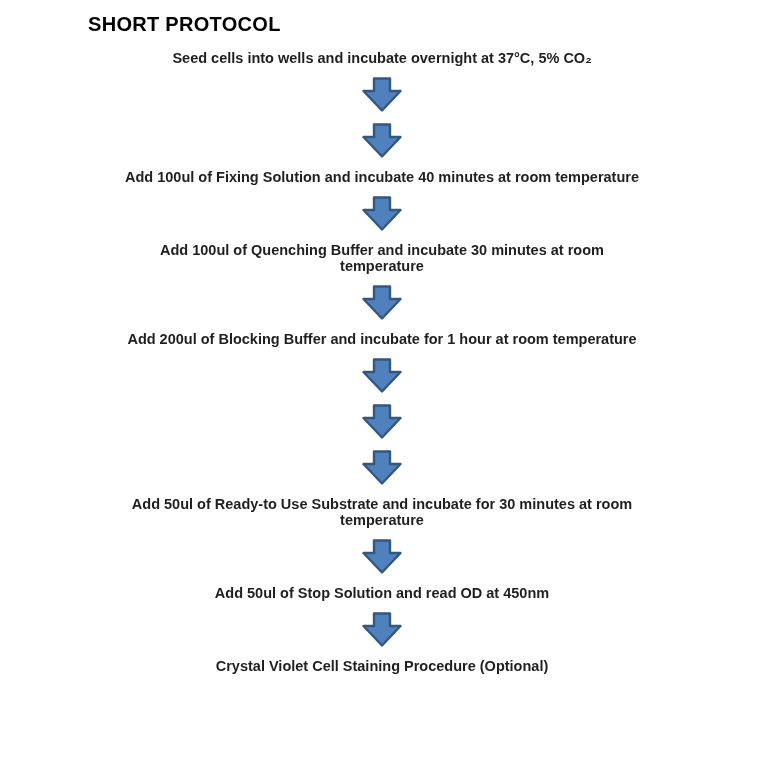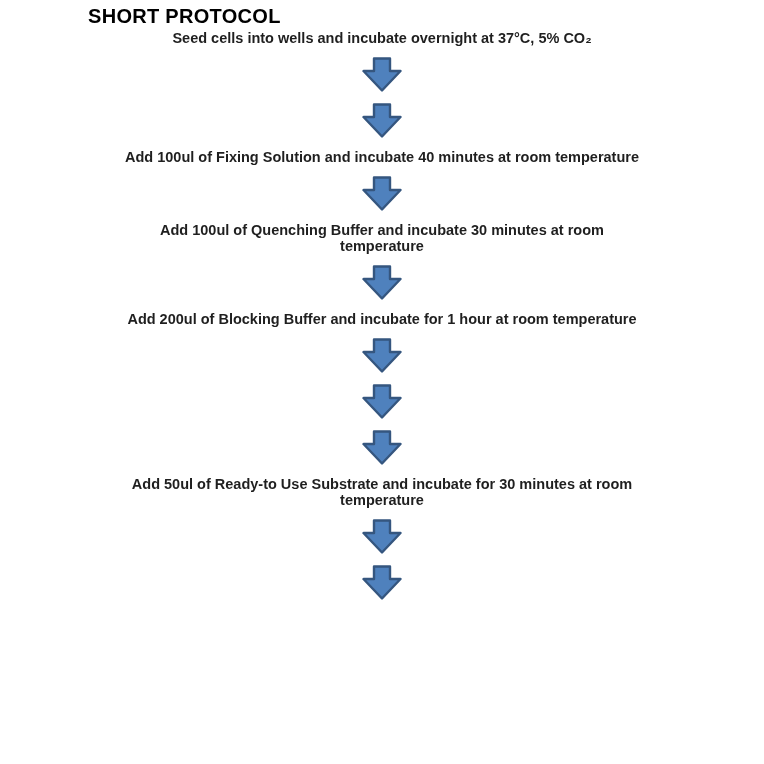--- a/index.html
+++ b/index.html
@@ -10,27 +10,28 @@
     font-family: "Liberation Sans", sans-serif;
     overflow: hidden;
     box-sizing: border-box;
   }
   .title {
     padding: 5px 0 0 88px;
     font-size: 20px;
     font-weight: bold;
     letter-spacing: 0.3px;
     color: var(--title, #000000);
+    margin-top: 8px;
   }
   .flow {
     display: flex;
     flex-direction: column;
     align-items: center;
     gap: 11px;
-    margin-top: 2px;
+    margin-top: 14px;
   }
   .step-text {
     font-size: 14.5px;
     font-weight: bold;
     line-height: 16px;
     color: var(--text, #1f1f1f);
     text-align: center;
     white-space: pre-line;
     max-width: 640px;
   }
@@ -112,22 +113,24 @@
 
     <div class="step-text">Add 50ul of Ready-to Use Substrate and incubate for 30 minutes at room
 temperature</div>
 
     <span class="arrow">
       <svg width="40" height="35" viewBox="0 0 40 35">
           <polygon points="12,1.5 28,1.5 28,14 38.5,14 20,33.5 1.5,14 12,14"></polygon>
         </svg>
     </span>
 
+    <div class="step-text">Add 50ul of Stop Solution and read OD at 450nm</div>
 
     <span class="arrow">
       <svg width="40" height="35" viewBox="0 0 40 35">
           <polygon points="12,1.5 28,1.5 28,14 38.5,14 20,33.5 1.5,14 12,14"></polygon>
         </svg>
     </span>
 
+    <div class="step-text">Crystal Violet Cell Staining Procedure (Optional)</div>
 
   </div>
 </div>
 
 </body></html>

